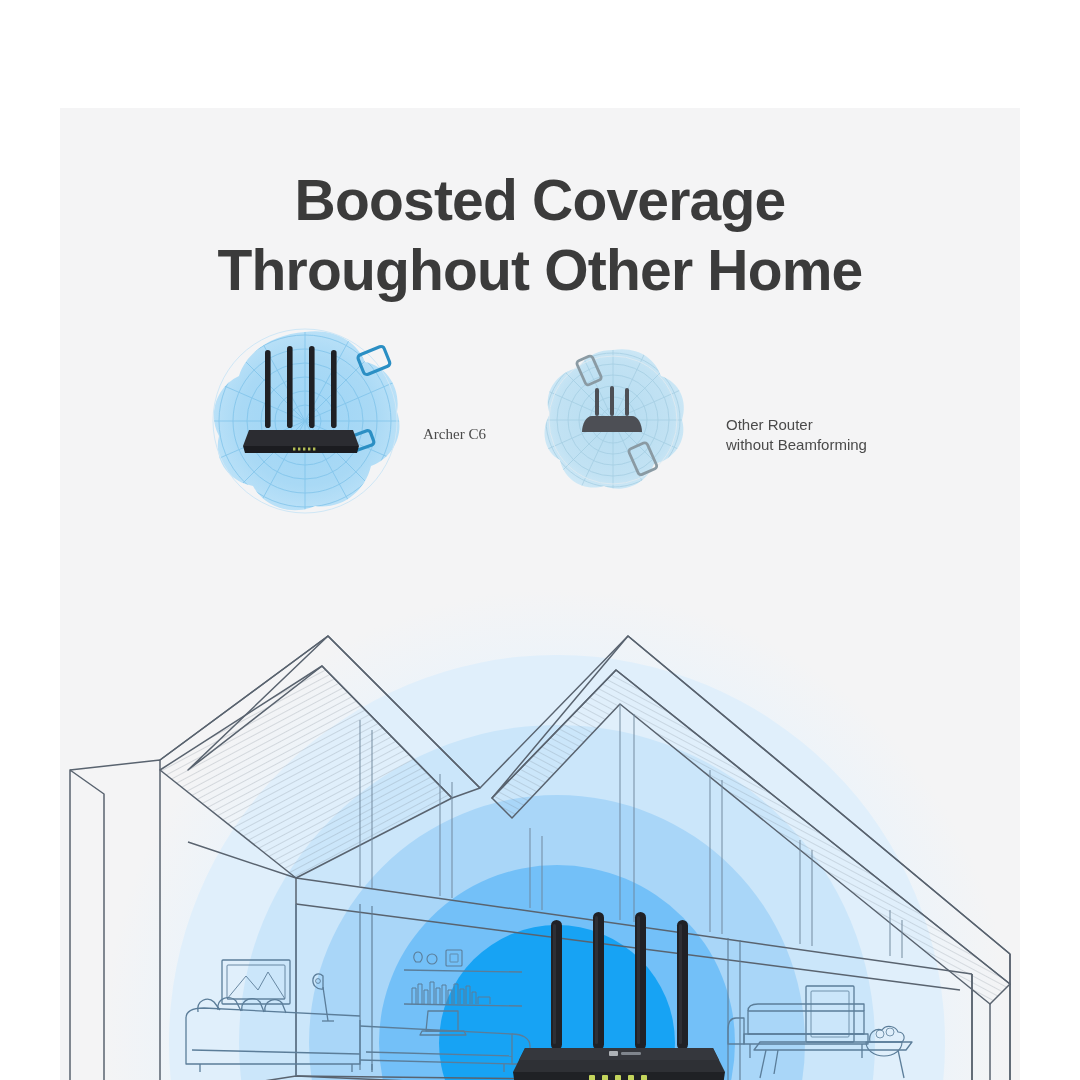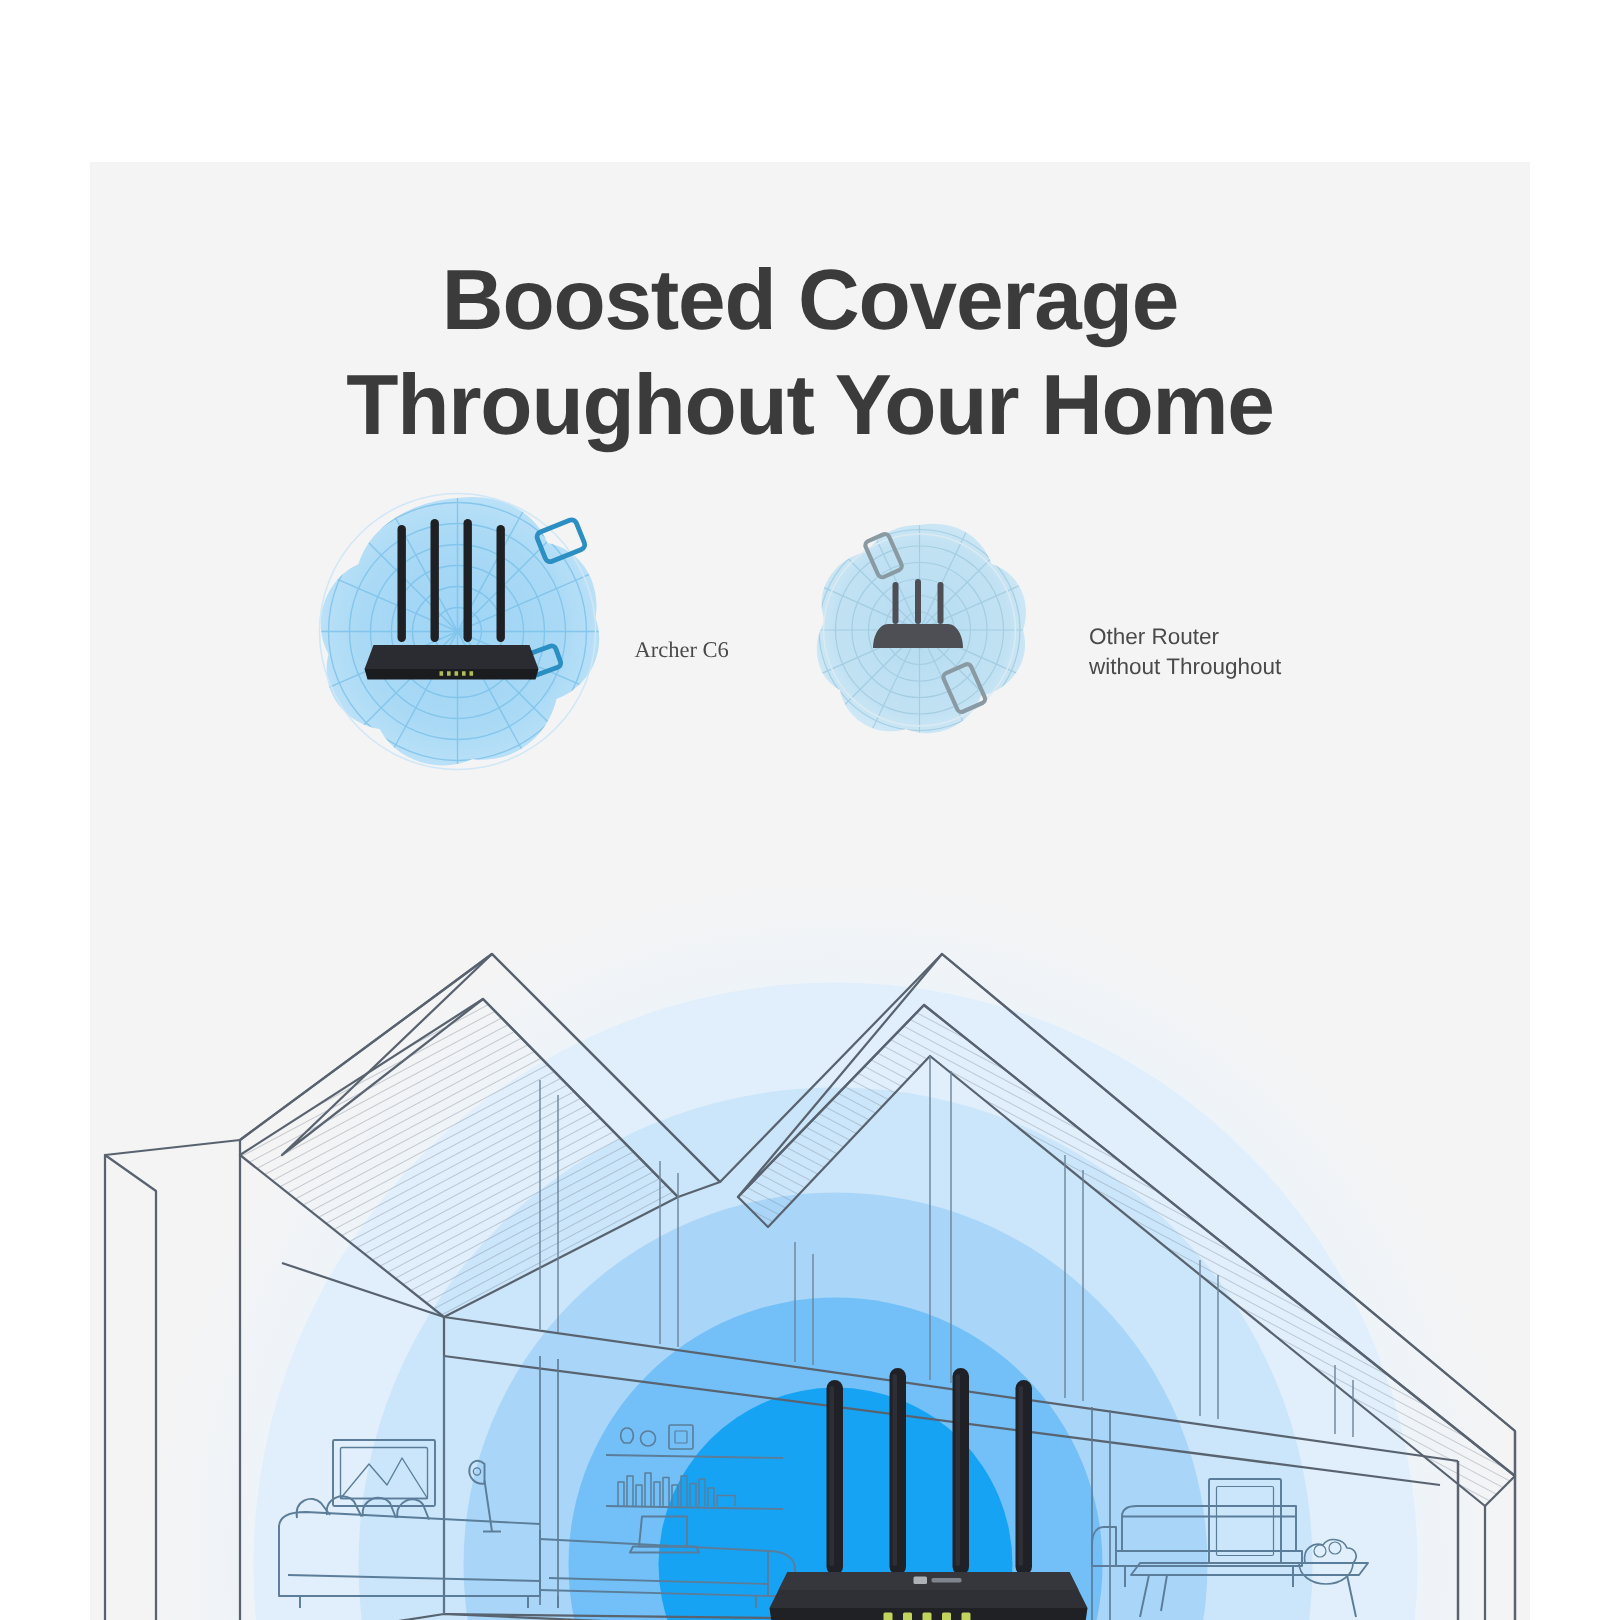--- a/index.html
+++ b/index.html
@@ -58,21 +58,21 @@
   #scene svg{ display:block; width:960px; height:582px; }
 </style>
 </head>
 <body>
 
 <div id="stage">
   <div id="panel">
 
     <h1 id="headline">
       <span class="hl-line">Boosted Coverage</span>
-      <span class="hl-line">Throughout Your Home</span>
+      <span class="hl-line">Throughout Other Home</span>
     </h1>
 
     <div id="compare">
 
       <div class="cmp-blob" id="blob-left">
         <svg viewBox="0 0 200 190" width="200" height="190" aria-hidden="true">
           <defs>
             <clipPath id="clipL">
               <path d="M100 6 C130 2 152 16 160 36 C182 40 196 62 192 86
                        C200 108 188 132 166 140 C160 166 136 184 110 180
@@ -199,21 +199,21 @@
               <rect x="57" y="44" width="4" height="28" rx="2"></rect>
               <rect x="72" y="42" width="4" height="30" rx="2"></rect>
               <rect x="87" y="44" width="4" height="28" rx="2"></rect>
             </g>
             <path d="M54 72 L94 72 C100 72 104 80 104 88 L44 88 C44 80 48 72 54 72 Z" fill="#4d4f55"></path>
           </g>
         </svg>
       </div>
 
       <div class="cmp-label" id="label-right">Other Router
-without Throughout</div>
+without Beamforming</div>
     </div>
 
     <div id="scene">
       <svg viewBox="0 0 960 582" width="960" height="582" aria-hidden="true">
         <defs>
 
           <pattern id="hatchA" width="6" height="6" patternUnits="userSpaceOnUse" patternTransform="rotate(62)">
             <line x1="0" y1="0" x2="0" y2="6" stroke="#6e7a86" stroke-width="0.7" opacity="0.75"></line>
           </pattern>
           <pattern id="hatchB" width="6" height="6" patternUnits="userSpaceOnUse" patternTransform="rotate(-62)">

